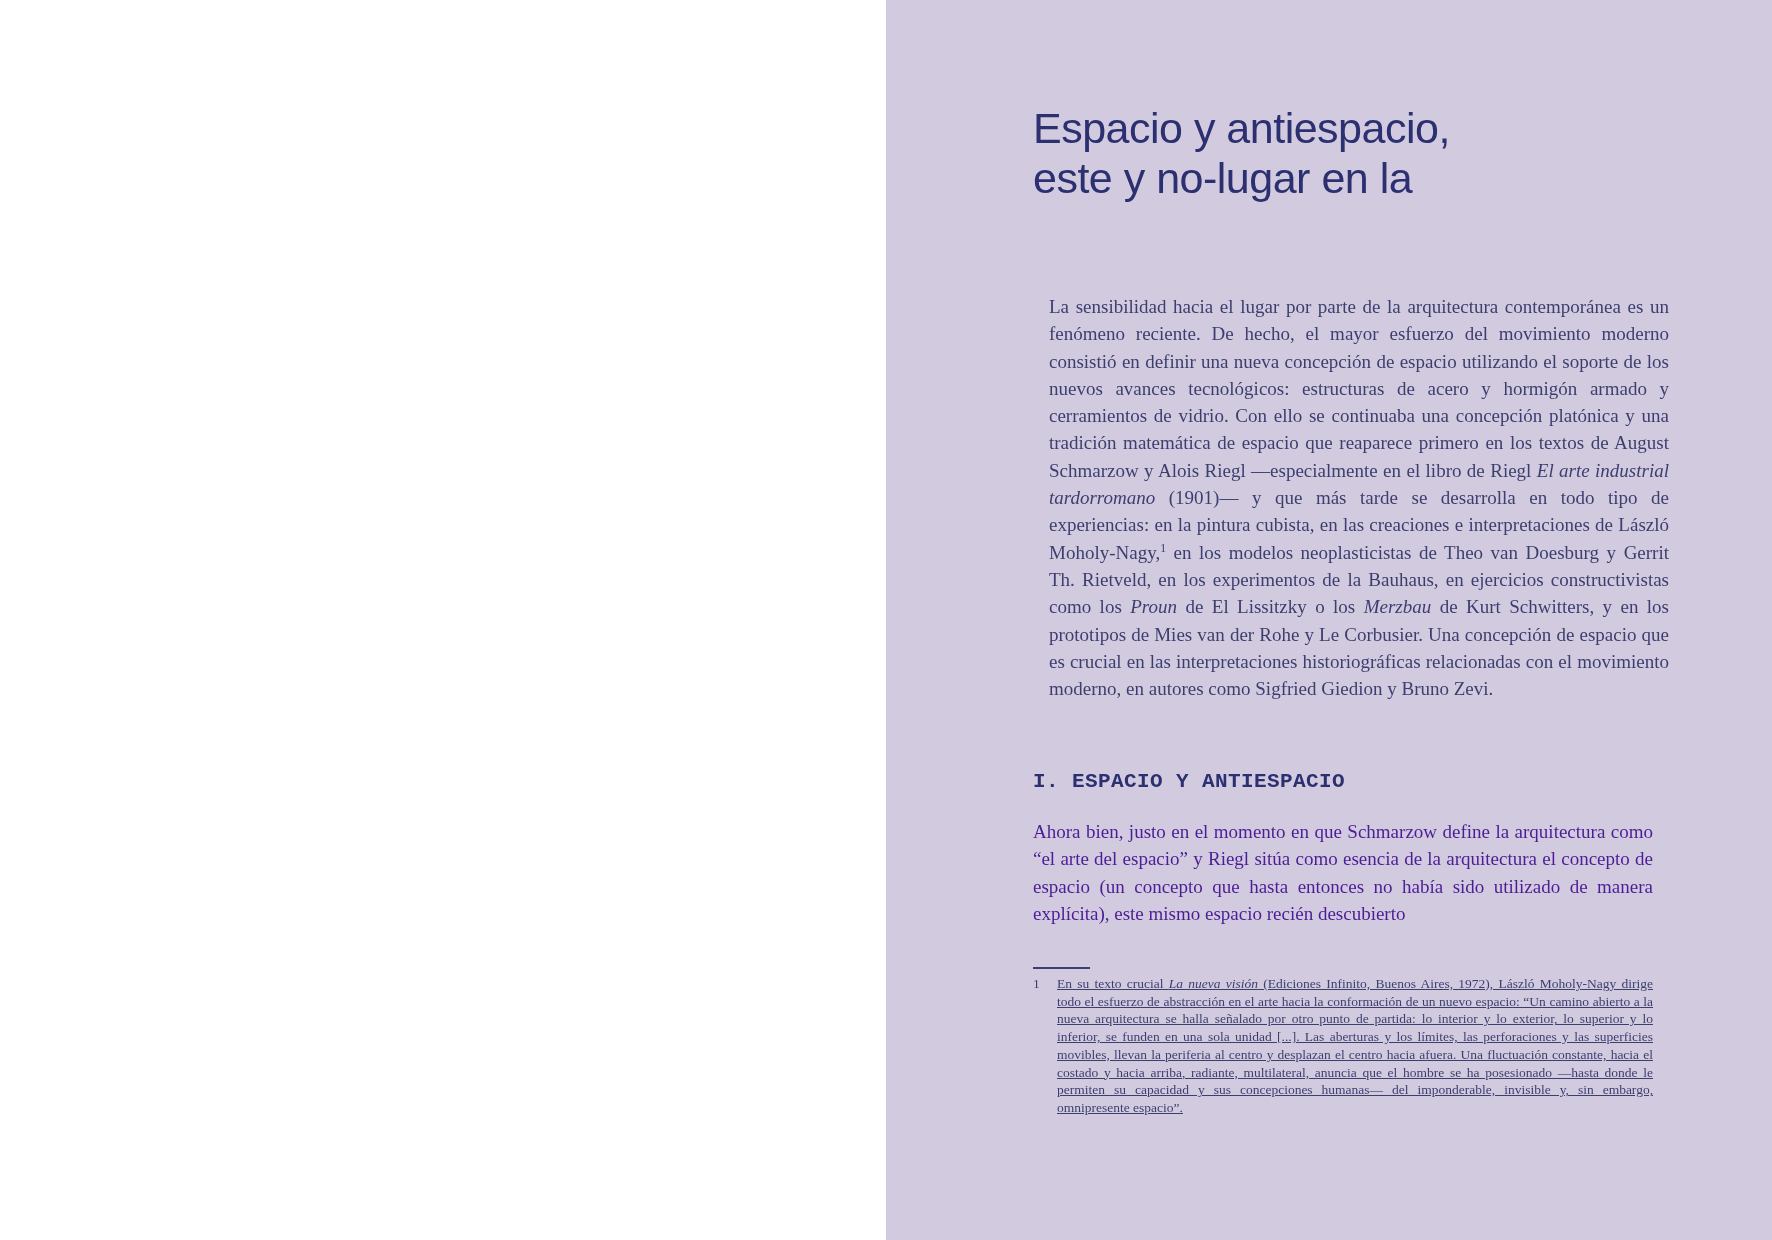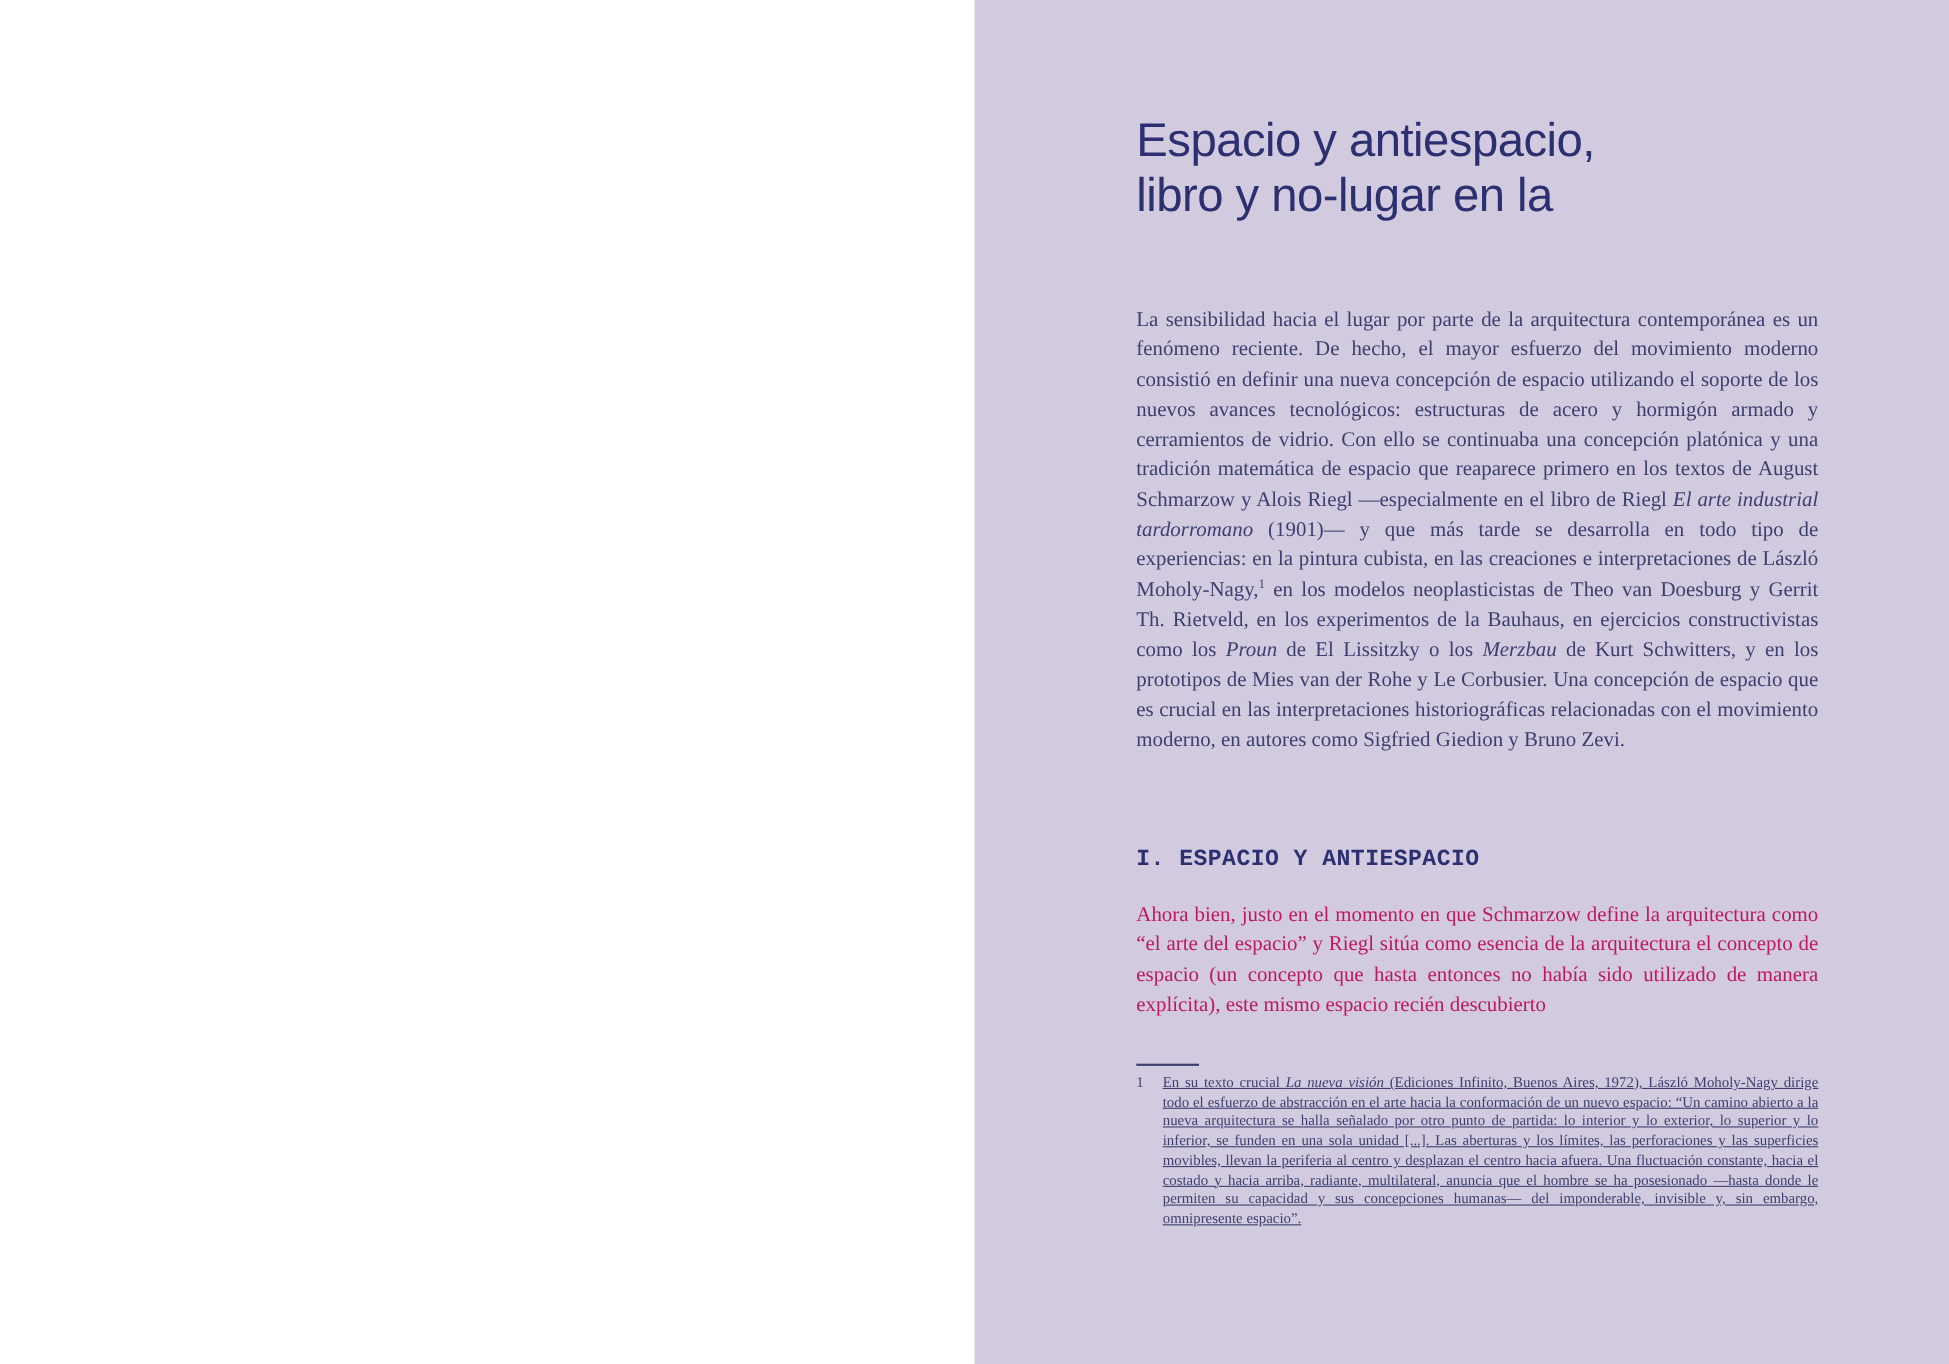--- a/index.html
+++ b/index.html
@@ -38,38 +38,38 @@
 
   .intro {
     top: 277px;
     font-family: "Liberation Serif", serif;
     font-size: 19px;
     line-height: 27.3px;
     color: #3c3f6e;
     text-align: justify;
     hyphens: auto;
     -webkit-hyphens: auto;
-    margin: 0;
+    margin: 16px;
   }
 
   .section-heading {
     top: 770px;
     font-family: Liberation Mono, monospace;
     font-weight: bold;
     font-size: 21px;
     letter-spacing: 0.4px;
     color: #2c3070;
   }
 
   .para2 {
     top: 818px;
     font-family: "Liberation Serif", serif;
     font-size: 19px;
     line-height: 27.3px;
-    color: #be185d;
+    color: #4c1d95;
     text-align: justify;
     hyphens: auto;
     -webkit-hyphens: auto;
     margin: 0;
   }
 
   .footnote-rule {
     top: 967px;
     width: 57px;
     border-top: 2px solid #3c3f6e;
@@ -100,21 +100,21 @@
 <body>
 
 <div class="canvas">
 
   <div class="page-left"></div>
 
   <div class="page-right">
 
     <div class="col title">
       <div>Espacio y antiespacio,</div>
-      <div>libro y no-lugar en la</div>
+      <div>este y no-lugar en la</div>
     </div>
 
     <p class="col intro"><span>La sensibilidad hacia el lugar por parte de la arquitectura contemporánea es un fenómeno reciente. De hecho, el mayor esfuerzo del movimiento moderno consistió en definir una nueva concepción de espacio utilizando el soporte de los nuevos avances tecnológicos: estructuras de acero y hormigón armado y cerramientos de vidrio. Con ello se continuaba una concepción platónica y una tradición matemática de espacio que reaparece primero en los textos de August Schmarzow y Alois Riegl —especialmente en el libro de Riegl </span><span style="font-style: italic;">El arte industrial tardorromano</span><span> (1901)— y que más tarde se desarrolla en todo tipo de experiencias: en la pintura cubista, en las creaciones e interpretaciones de László Moholy-Nagy,</span><sup>1</sup><span> en los modelos neoplasticistas de Theo van Doesburg y Gerrit Th. Rietveld, en los experimentos de la Bauhaus, en ejercicios constructivistas como los </span><span style="font-style: italic;">Proun</span><span> de El Lissitzky o los </span><span style="font-style: italic;">Merzbau</span><span> de Kurt Schwitters, y en los prototipos de Mies van der Rohe y Le Corbusier. Una concepción de espacio que es crucial en las interpretaciones historiográficas relacionadas con el movimiento moderno, en autores como Sigfried Giedion y Bruno Zevi.</span></p>
 
     <div class="col section-heading">I. ESPACIO Y ANTIESPACIO</div>
 
     <p class="col para2"><span>Ahora bien, justo en el momento en que Schmarzow define la arquitectura como “el arte del espacio” y Riegl sitúa como esencia de la arquitectura el concepto de espacio (un concepto que hasta entonces no había sido utilizado de manera explícita), este mismo espacio recién descubierto</span></p>
 
     <div class="col footnote-rule"></div>
 

